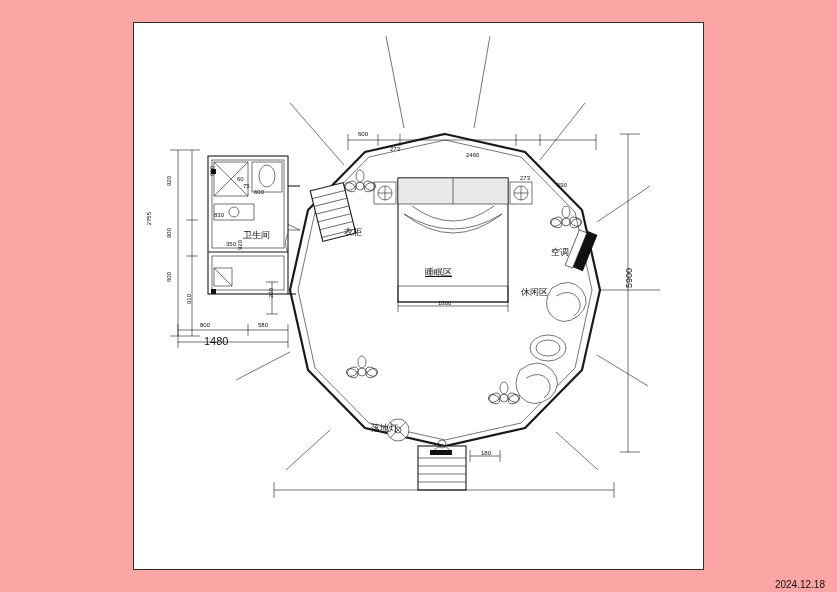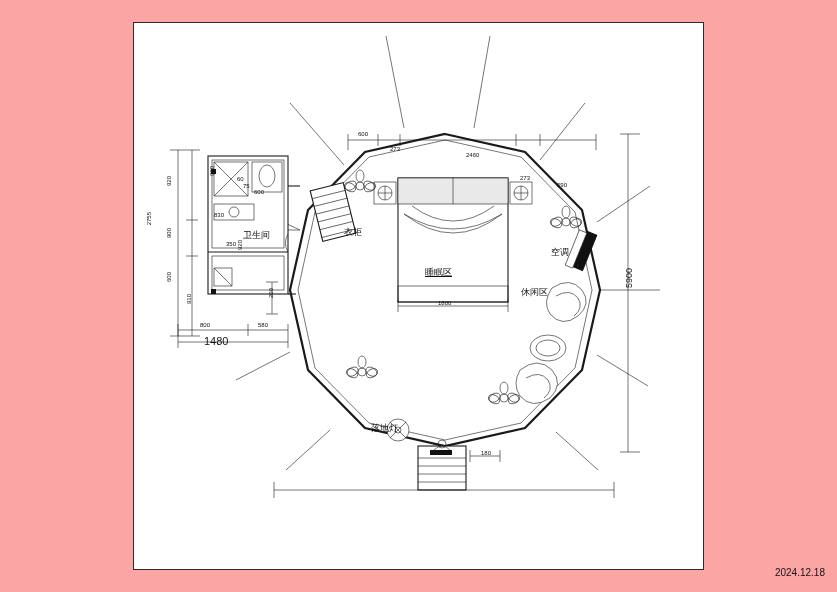--- a/index.html
+++ b/index.html
@@ -3,21 +3,21 @@
 <meta charset="utf-8">
 <style>
   html,body{margin:0;padding:0;background:#ffffff;}
   body{width:837px;height:592px;overflow:hidden;font-family:"Liberation Sans",sans-serif;}
   #sheet{position:relative;width:837px;height:592px;background:#fca5a5;}
   .frame{position:absolute;left:133px;top:22px;width:571px;height:548px;border:1px solid #2b2b2b;box-sizing:border-box;background:#fff;}
   .lbl{position:absolute;color:#111;white-space:nowrap;font-size:9px;line-height:1;}
   .dim{position:absolute;color:#111;white-space:nowrap;font-size:6px;line-height:1;}
   .vdim{writing-mode:vertical-rl;transform:rotate(180deg);}
   .cn{font-family:"DejaVu Sans","Liberation Sans",sans-serif;}
-  .date{position:absolute;right:12px;bottom:14px;font-size:10px;color:#111;text-align:center;}
+  .date{position:absolute;right:12px;bottom:2px;font-size:10px;color:#111;text-align:center;}
   svg{position:absolute;left:0;top:0;}
   .ln{stroke:#1a1a1a;fill:none;}
   .thin{stroke-width:.6;}
   .med{stroke-width:1.1;}
   .thick{stroke-width:2.2;}
   .fillw{fill:#ffffff;}
   .fillg{fill:#e9e9e9;}
 </style>
 </head>
 <body>

